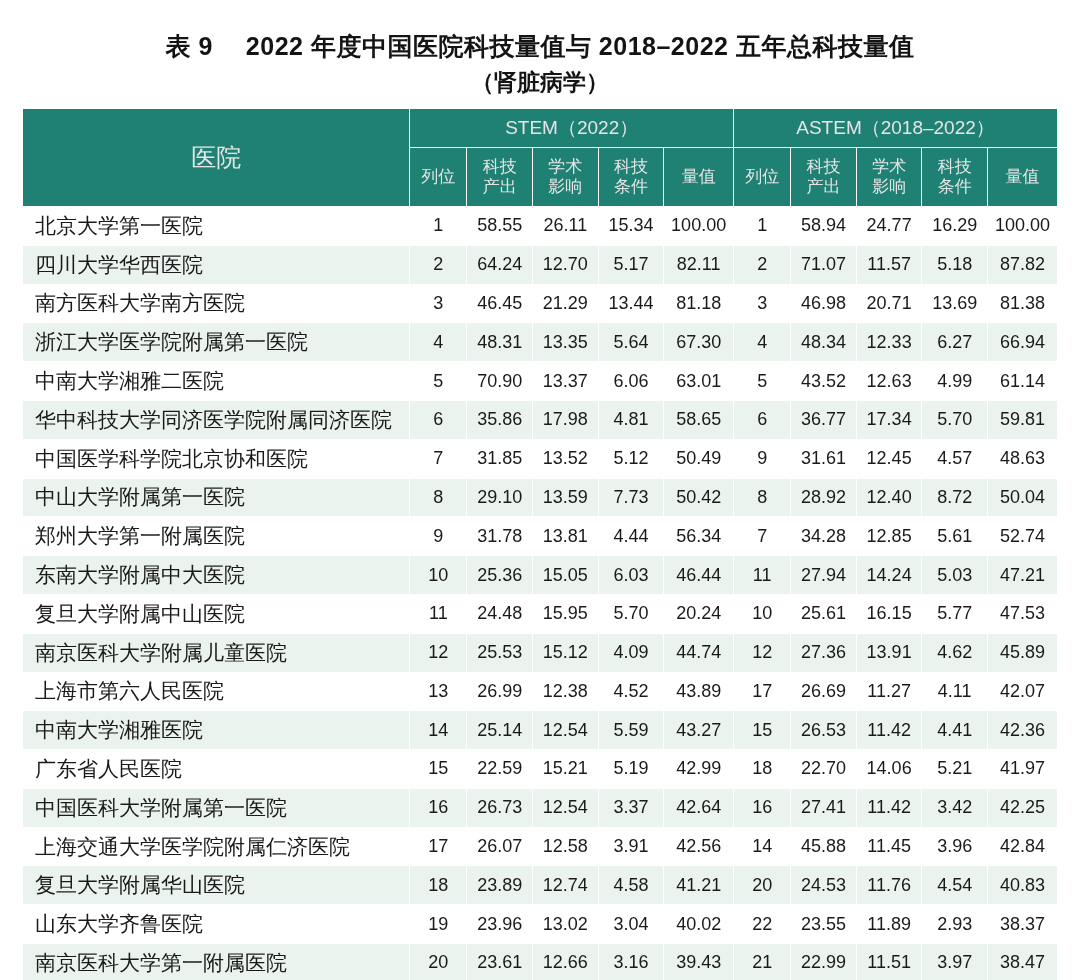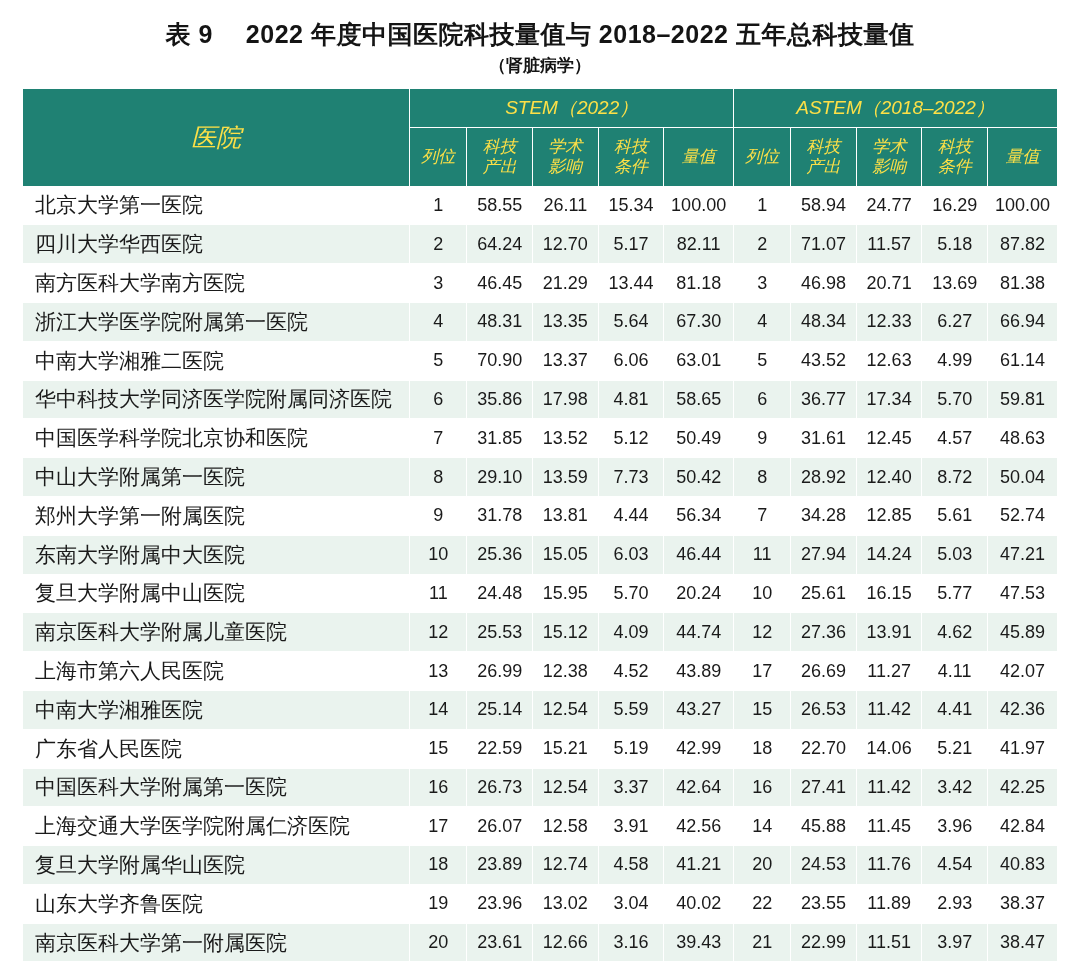--- a/index.html
+++ b/index.html
@@ -12,36 +12,36 @@
     background: #ffffff;
     font-family: "Liberation Sans", "DejaVu Sans", sans-serif;
     color: #1a1a1a;
     overflow: hidden;
   }
   .page {
     width: 1080px;
     height: 980px;
     position: relative;
     box-sizing: border-box;
-    padding: 0 22px;
+    padding: 12px 22px;
   }
   .title-block {
     text-align: center;
     padding-top: 18px;
     padding-bottom: 10px;
   }
   .title-main {
     font-size: 25px;
     font-weight: bold;
     letter-spacing: 0.5px;
     color: #141414;
     line-height: 1.35;
   }
   .title-sub {
-    font-size: 17px;
+    font-size: 23px;
     font-weight: bold;
     color: #141414;
     line-height: 1.4;
     margin-top: 2px;
     text-align: center;
   }
   table.rank-table {
     border-collapse: collapse;
     width: 1036px;
     table-layout: fixed;
@@ -49,23 +49,22 @@
   }
   table.rank-table th,
   table.rank-table td {
     border: 1px solid #ffffff;
     padding: 0;
     text-align: center;
     vertical-align: middle;
   }
   thead th {
     background: #1f8173;
-    color: #fde047;
+    color: #e5e5e5;
     font-weight: normal;
-    font-style: italic;
   }
   th.hospital-head {
     font-size: 25px;
     height: 96px;
   }
   th.group-head {
     font-size: 19px;
     height: 38px;
     border-bottom: 1px solid #ffffff;
   }

